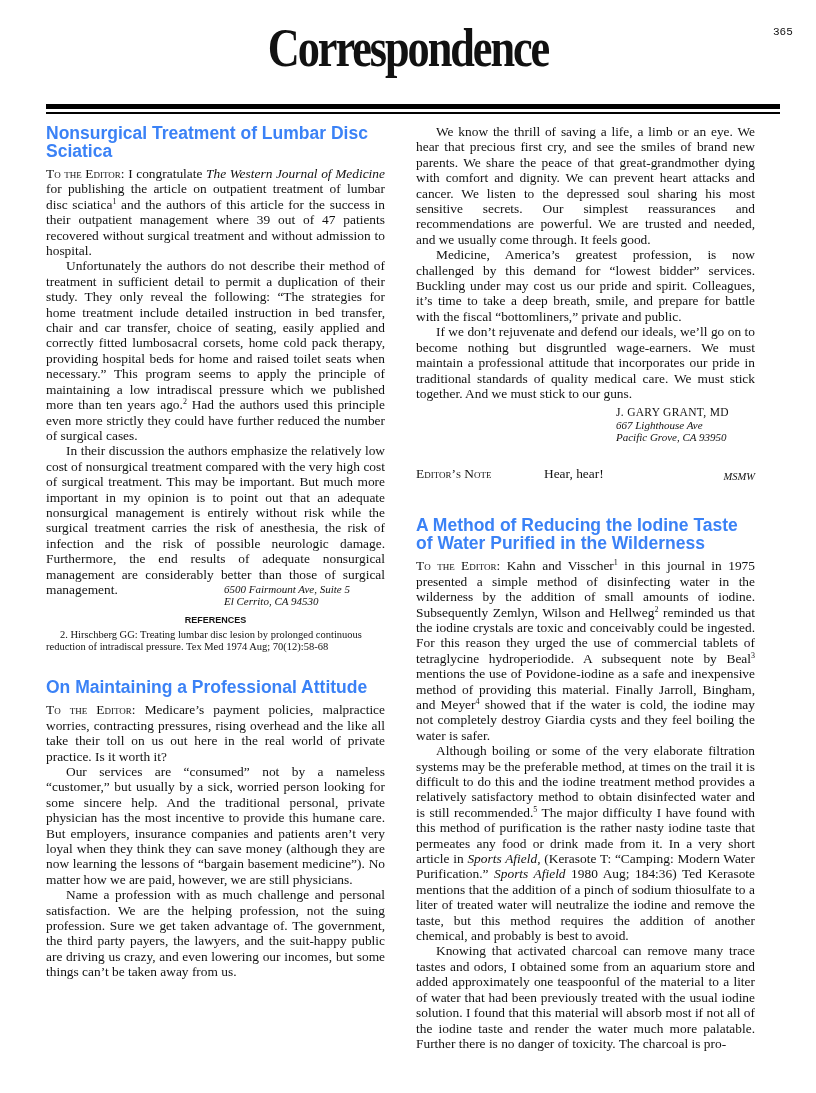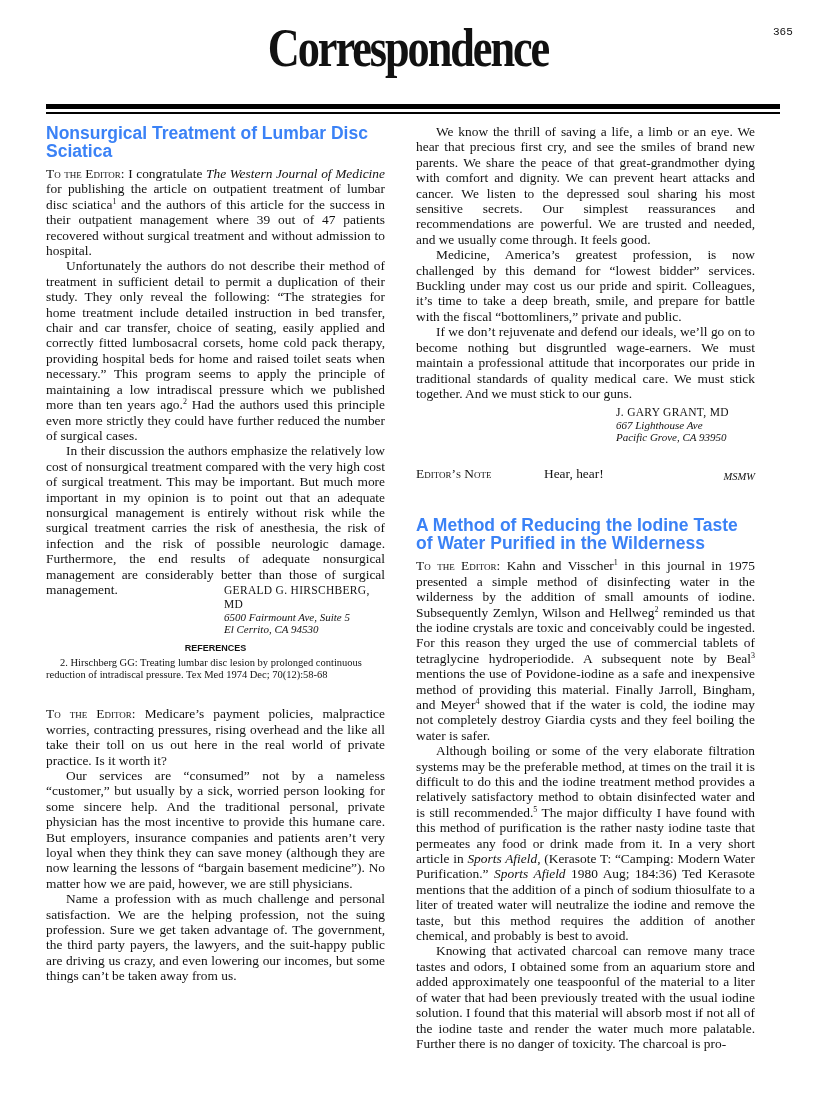--- a/index.html
+++ b/index.html
@@ -55,29 +55,29 @@
 <div class="rule-thick"></div>
 <div class="rule-thin"></div>
 
 <div class="col col-left">
   <section style="margin-top:6px;">
     <h2 class="article-title">Nonsurgical Treatment of Lumbar Disc Sciatica</h2>
     <p class="body first"><span class="sc">To the Editor:</span> <span class="rich">I congratulate <i>The Western Journal of Medicine</i> for publishing the article on outpatient treatment of lumbar disc sciatica<sup>1</sup> and the authors of this article for the success in their outpatient management where 39 out of 47 patients recovered without surgical treatment and without admission to hospital.</span></p>
     <p class="body"><span class="rich">Unfortunately the authors do not describe their method of treatment in sufficient detail to permit a duplication of their study. They only reveal the following: “The strategies for home treatment include detailed instruction in bed transfer, chair and car transfer, choice of seating, easily applied and correctly fitted lumbosacral corsets, home cold pack therapy, providing hospital beds for home and raised toilet seats when necessary.” This program seems to apply the principle of maintaining a low intradiscal pressure which we published more than ten years ago.<sup>2</sup> Had the authors used this principle even more strictly they could have further reduced the number of surgical cases.</span></p>
     <p class="body"><span class="rich">In their discussion the authors emphasize the relatively low cost of nonsurgical treatment compared with the very high cost of surgical treatment. This may be important. But much more important in my opinion is to point out that an adequate nonsurgical management is entirely without risk while the surgical treatment carries the risk of anesthesia, the risk of infection and the risk of possible neurologic damage. Furthermore, the end results of adequate nonsurgical management are considerably better than those of surgical management.</span></p>
     <div class="sig" style="margin-top:-14px;">
-      <div class="sig-name">GERALD G. HIRSCHBERG, MD</div>
       <div class="sig-addr">6500 Fairmount Ave, Suite 5</div>
       <div class="sig-addr">El Cerrito, CA 94530</div>
     </div>
     <div class="refs-heading">REFERENCES</div>
-    <p class="ref">2. Hirschberg GG: Treating lumbar disc lesion by prolonged continuous reduction of intradiscal pressure. Tex Med 1974 Dec; 70(12):58-68</p>
+    <p class="ref">2. Hirschberg GG: Treating lumbar disc lesion by prolonged continuous reduction of intradiscal pressure. Tex Med 1974 Aug; 70(12):58-68</p>
   </section>
 
   <section style="margin-top:26px;">
+    <h2 class="article-title">On Maintaining a Professional Attitude</h2>
     <p class="body first"><span class="sc">To the Editor:</span> <span class="rich">Medicare’s payment policies, malpractice worries, contracting pressures, rising overhead and the like all take their toll on us out here in the real world of private practice. Is it worth it?</span></p>
     <p class="body"><span class="rich">Our services are “consumed” not by a nameless “customer,” but usually by a sick, worried person looking for some sincere help. And the traditional personal, private physician has the most incentive to provide this humane care. But employers, insurance companies and patients aren’t very loyal when they think they can save money (although they are now learning the lessons of “bargain basement medicine”). No matter how we are paid, however, we are still physicians.</span></p>
     <p class="body"><span class="rich">Name a profession with as much challenge and personal satisfaction. We are the helping profession, not the suing profession. Sure we get taken advantage of. The government, the third party payers, the lawyers, and the suit-happy public are driving us crazy, and even lowering our incomes, but some things can’t be taken away from us.</span></p>
   </section>
 </div>
 
 <div class="col col-right">
   <section style="margin-top:6px;">
     <p class="body"><span class="rich">We know the thrill of saving a life, a limb or an eye. We hear that precious first cry, and see the smiles of brand new parents. We share the peace of that great-grandmother dying with comfort and dignity. We can prevent heart attacks and cancer. We listen to the depressed soul sharing his most sensitive secrets. Our simplest reassurances and recommendations are powerful. We are trusted and needed, and we usually come through. It feels good.</span></p>
     <p class="body"><span class="rich">Medicine, America’s greatest profession, is now challenged by this demand for “lowest bidder” services. Buckling under may cost us our pride and spirit. Colleagues, it’s time to take a deep breath, smile, and prepare for battle with the fiscal “bottomliners,” private and public.</span></p>

